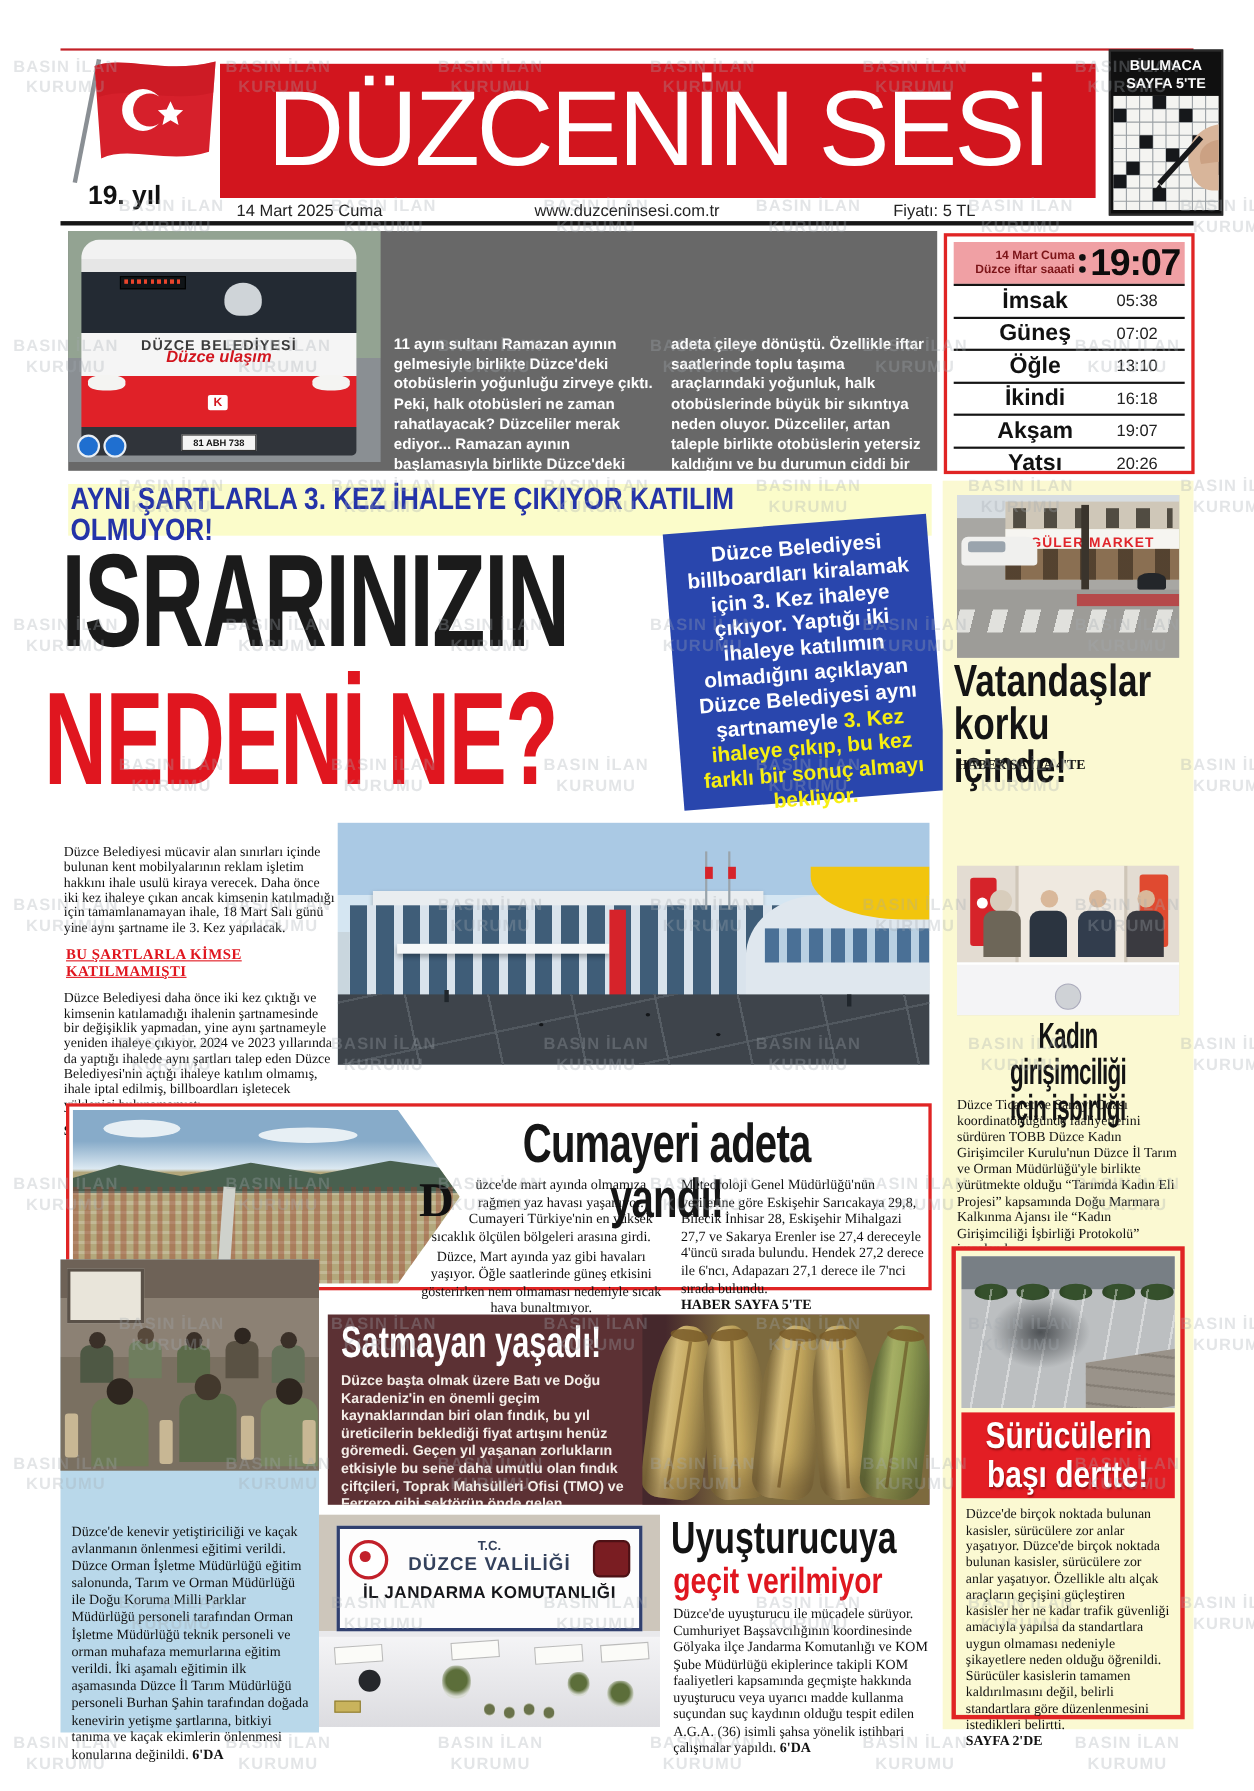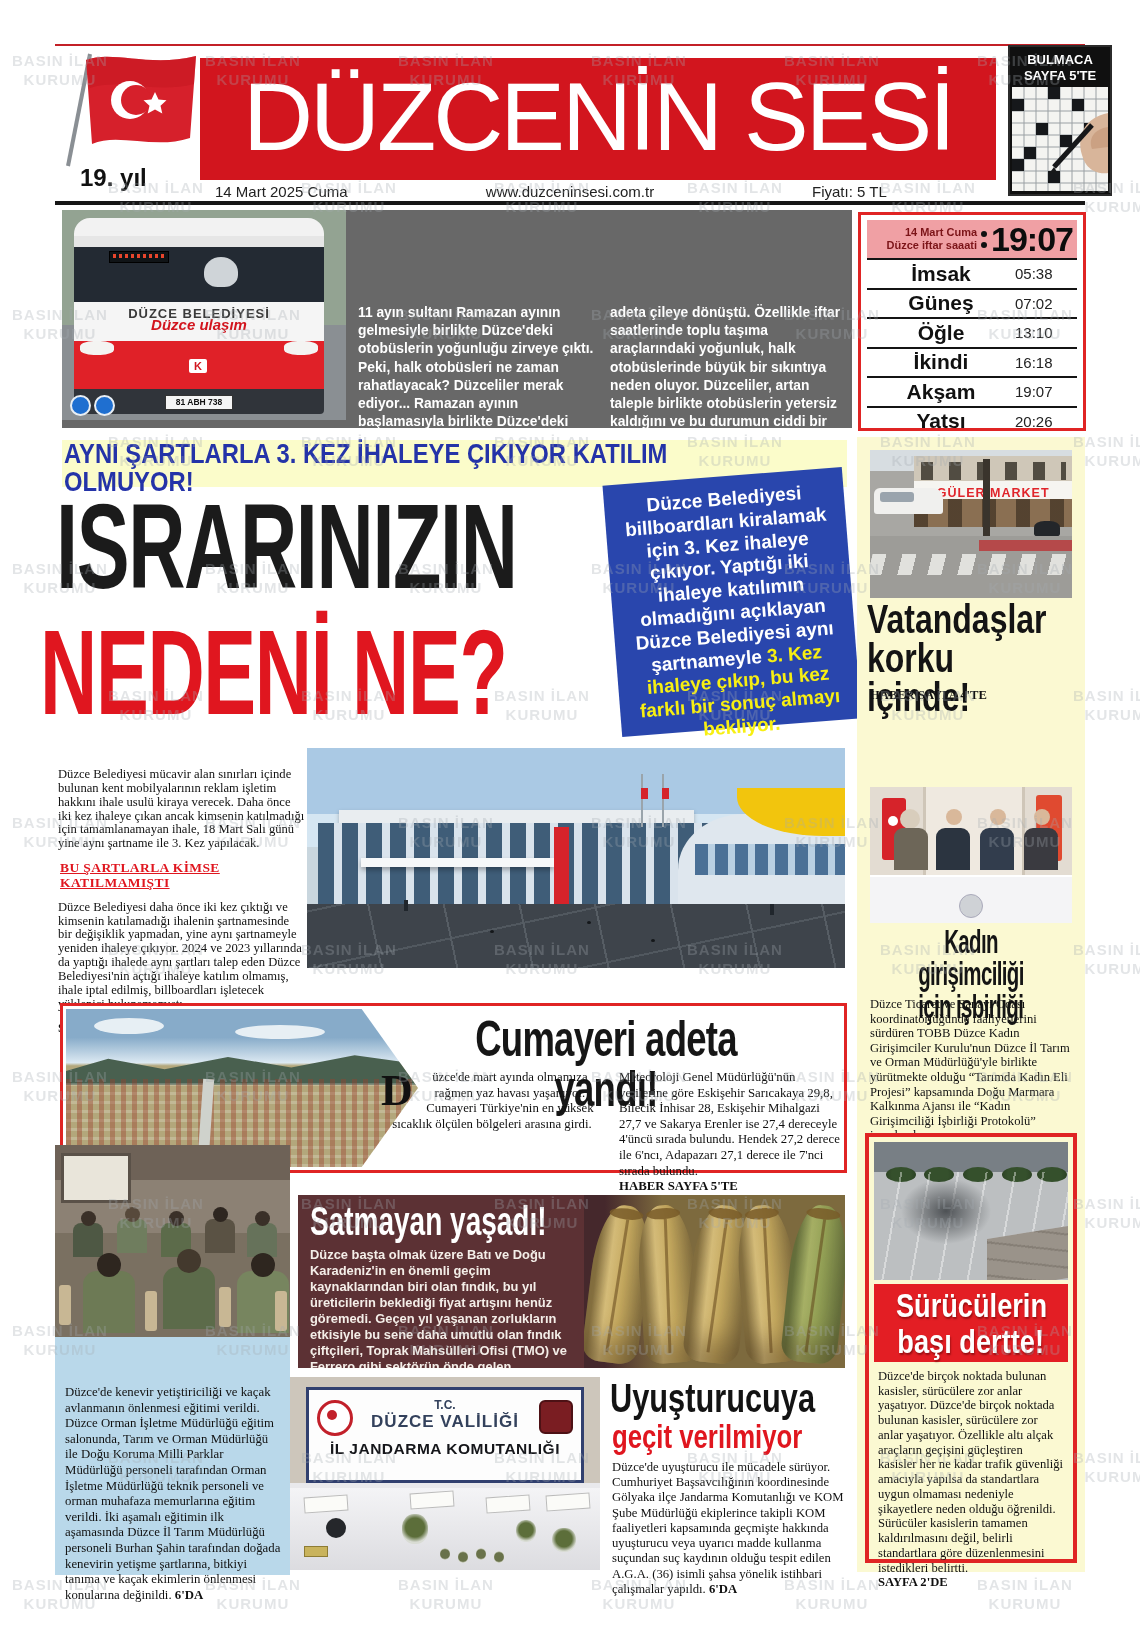--- a/index.html
+++ b/index.html
@@ -351,20 +351,21 @@
       <div class="cloud" style="left:48%;top:10%;width:90px;height:14px;"></div>
       <div class="mount"></div>
       <div class="town"></div>
       <div class="road"></div>
     </div>
     <div class="abs cum-head">
       <span class="condc">Cumayeri adeta yandı!</span>
     </div>
     <div class="abs cumcol serif" style="left:318px;width:222px;text-align:center;">
       <span class="dc">D</span><span>üzce'de mart ayında olmamıza rağmen yaz havası yaşanıyor. Cumayeri Türkiye'nin en yüksek sıcaklık ölçülen bölgeleri arasına girdi.</span>
+      <div style="clear:both;margin-top:3px;">Düzce, Mart ayında yaz gibi havaları yaşıyor. Öğle saatlerinde güneş etkisini gösterirken nem olmaması nedeniyle sıcak hava bunaltmıyor.</div>
     </div>
     <div class="abs cumcol serif" style="left:556px;width:226px;">
       <span>Meteoroloji Genel Müdürlüğü'nün verilerine göre Eskişehir Sarıcakaya 29,8, Bilecik İnhisar 28, Eskişehir Mihalgazi 27,7 ve Sakarya Erenler ise 27,4 dereceyle 4'üncü sırada bulundu. Hendek 27,2 derece ile 6'ncı, Adapazarı 27,1 derece ile 7'nci sırada bulundu.</span>
       <div class="cumref">HABER SAYFA 5'TE</div>
     </div>
   </div>
 
   <div class="abs egitim">
     <div class="conf">
       <div class="winlight"></div>

